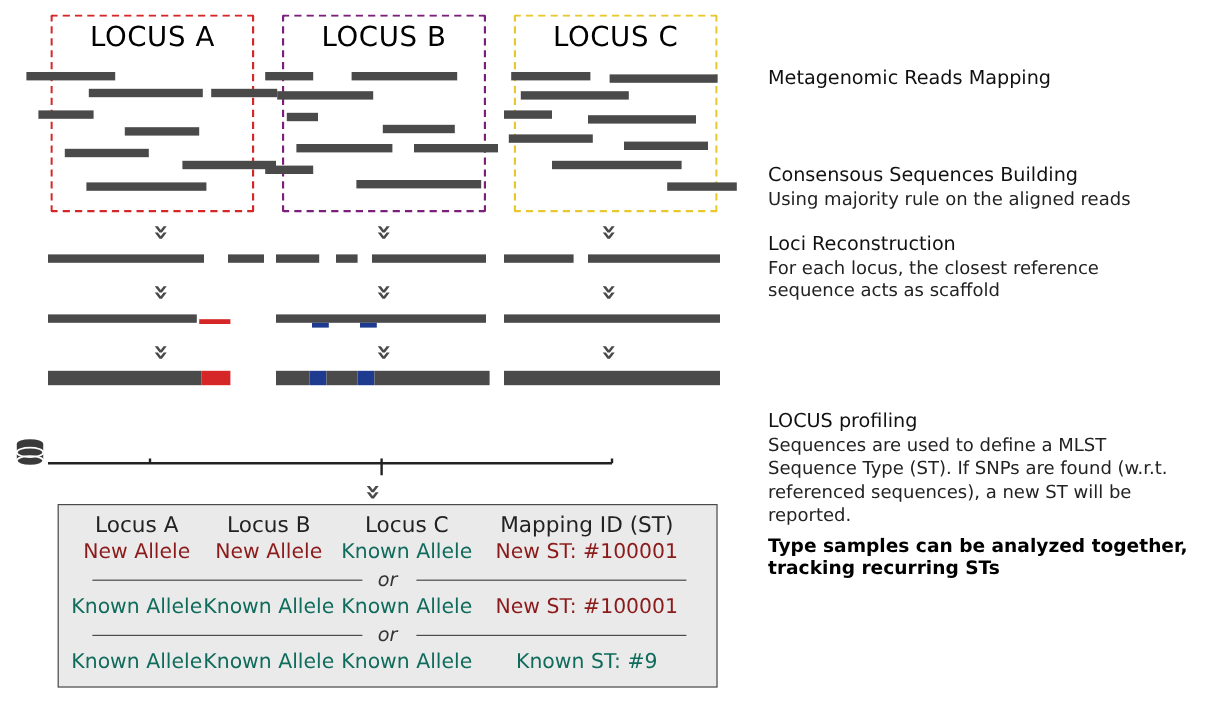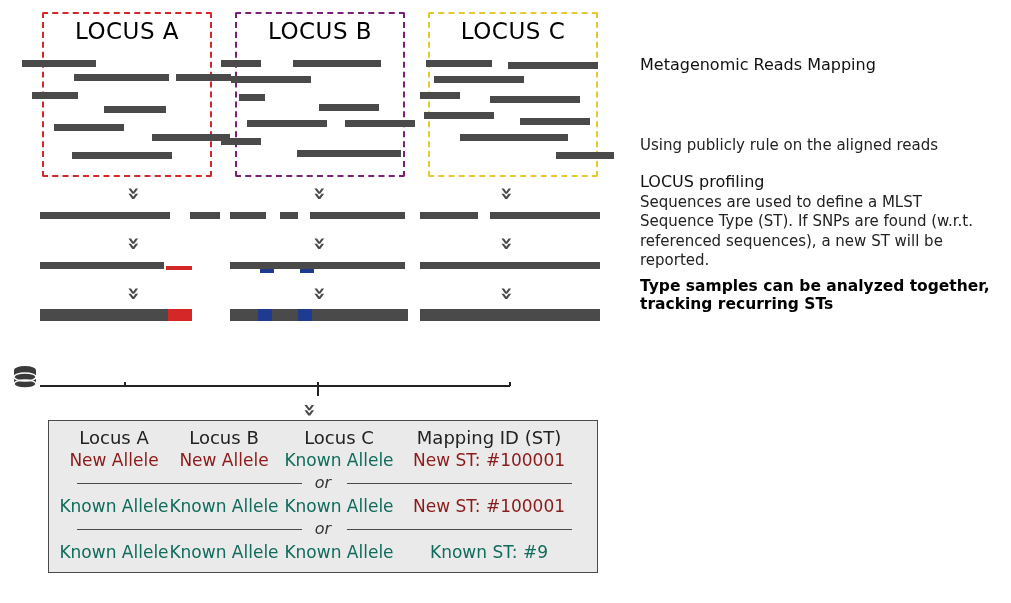--- a/index.html
+++ b/index.html
@@ -355,20 +355,25 @@
     <div class="col3 known-allele">Known Allele</div>
     <div class="col4 known-st">Known ST: #9</div>
   </div>
 </div>
 
 <div class="right-panel">
   <div class="right-block" style="margin-bottom:62px">
     <div class="right-title">Metagenomic Reads Mapping</div>
   </div>
   <div class="right-block" style="margin-bottom:16px">
-    <div class="right-desc">Using publicly rule on the aligned reads</div>
+    <div class="right-title">Consensous Sequences Building</div>
+    <div class="right-desc">Using majority rule on the aligned reads</div>
+  </div>
+  <div class="right-block" style="margin-bottom:88px">
+    <div class="right-title">Loci Reconstruction</div>
+    <div class="right-desc">For each locus, the closest reference sequence acts as scaffold</div>
   </div>
   <div class="right-block">
     <div class="right-title">LOCUS profiling</div>
     <div class="right-desc">Sequences are used to define a MLST Sequence Type (ST). If SNPs are found (w.r.t. referenced sequences), a new ST will be reported.</div>
     <div class="right-bold">Type samples can be analyzed together, tracking recurring STs</div>
   </div>
 </div>
 
 </body></html>

